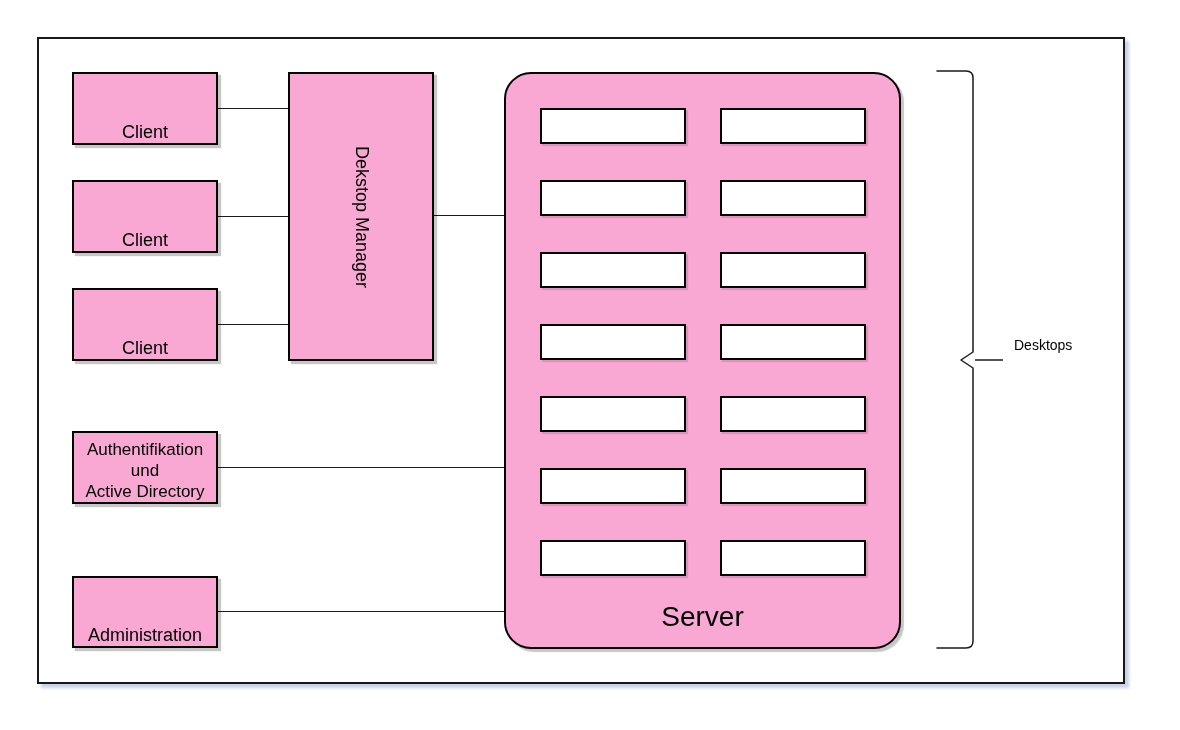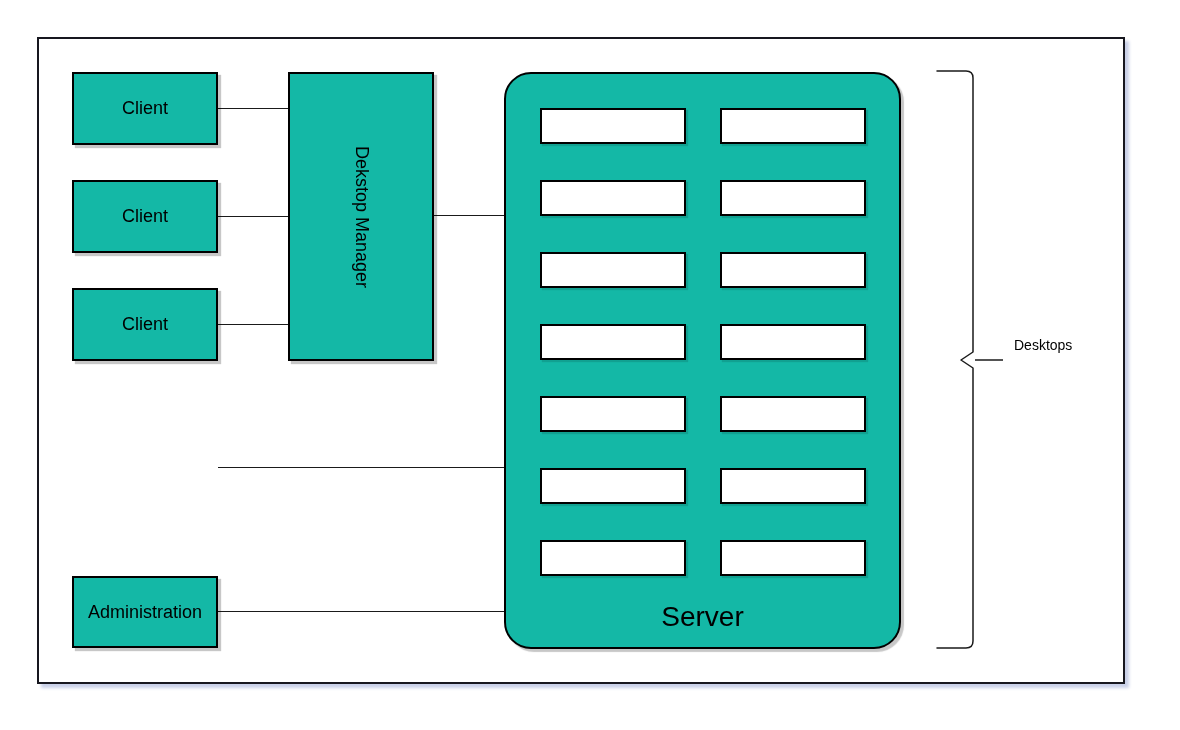--- a/index.html
+++ b/index.html
@@ -6,23 +6,23 @@
   .canvas{
     position:relative;width:1180px;height:730px;background:#ffffff;
     font-family:"Liberation Sans",sans-serif;color:#000;overflow:hidden;
   }
   .frame{
     position:absolute;left:37px;top:37px;width:1088px;height:647px;
     border:2px solid #17171f;background:#ffffff;box-sizing:border-box;
     box-shadow:4px 4px 3px #c9d0e8;
   }
   .node{
-    position:absolute;background:#14b8a6;border:2px solid #000;box-sizing:border-box;
+    position:absolute;background:#f9a8d4;border:2px solid #000;box-sizing:border-box;
     box-shadow:3px 3px 1px rgba(0,0,0,0.22);
-    display:flex;align-items:center;justify-content:center;
+    display:flex;align-items:flex-end;justify-content:center;
     font-size:18px;line-height:21px;text-align:center;white-space:pre-line;
   }
   .client1{left:72px;top:72px;width:146px;height:73px;}
   .client2{left:72px;top:180px;width:146px;height:73px;}
   .client3{left:72px;top:288px;width:146px;height:73px;}
   .dm{left:288px;top:72px;width:146px;height:289px;}
   .dm .vtext{
     position:absolute;left:50%;top:50%;
     transform:translate(-50%,-50%) rotate(90deg);
     white-space:nowrap;font-size:18px;
@@ -76,20 +76,25 @@
     <span>Client</span>
   </div>
   <div class="node client3">
     <span>Client</span>
   </div>
 
   <div class="node dm">
     <span class="vtext">Dekstop Manager</span>
   </div>
 
+  <div class="node auth">
+    <span>Authentifikation
+und
+Active Directory</span>
+  </div>
 
   <div class="node admin">
     <span>Administration</span>
   </div>
 
   <div class="node server">
     <div class="slot-grid"><div class="slot"></div><div class="slot"></div><div class="slot"></div><div class="slot"></div><div class="slot"></div><div class="slot"></div><div class="slot"></div><div class="slot"></div><div class="slot"></div><div class="slot"></div><div class="slot"></div><div class="slot"></div><div class="slot"></div><div class="slot"></div></div>
     <div class="server-label">Server</div>
   </div>
 

